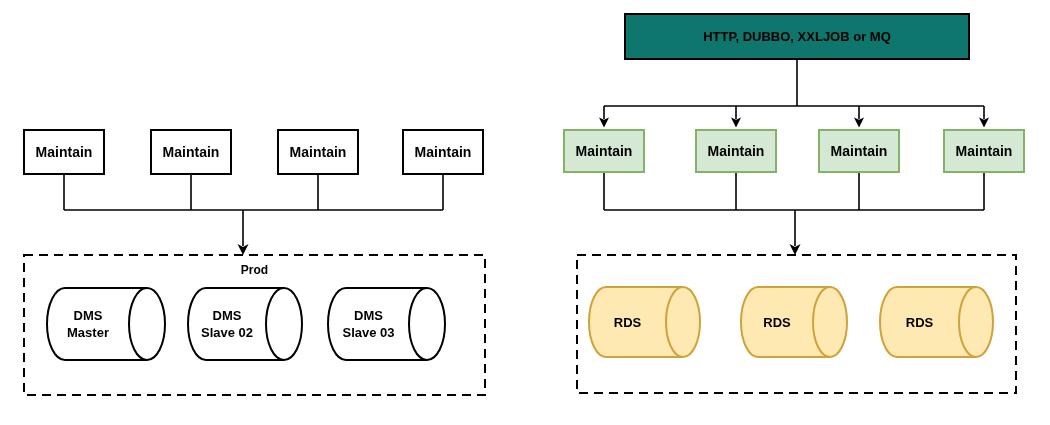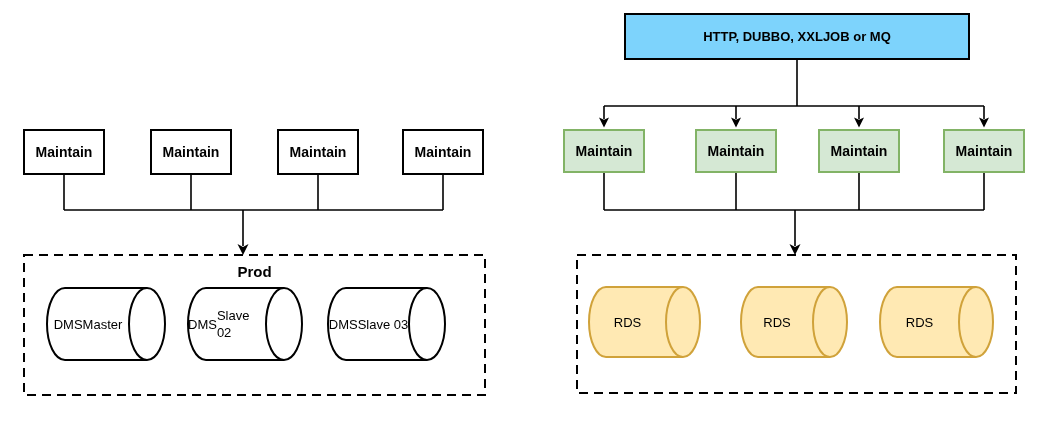--- a/index.html
+++ b/index.html
@@ -19,37 +19,37 @@
     align-items: center;
     justify-content: center;
     text-align: center;
     box-sizing: border-box;
     font-weight: bold;
     font-size: 14px;
     line-height: 15px;
   }
   .plain  { background: #ffffff; border: 2px solid #000000; }
   .green  { background: #d5e8d4; border: 2px solid #82b366; }
-  .source { background: #7dd3fc; border: 2px solid #000000; font-size: 13px; }
+  .source { background: #0f766e; border: 2px solid #000000; font-size: 13px; }
   .group-title {
     position: absolute;
     text-align: center;
     font-weight: bold;
-    font-size: 15px;
+    font-size: 12px;
   }
   .cyl-label {
     position: absolute;
     display: flex;
-    flex-direction: row;
+    flex-direction: column;
     align-items: center;
     justify-content: center;
     text-align: left;
     font-size: 13px;
     line-height: 17px;
-    font-weight: normal;
+    font-weight: bold;
   }
 </style>
 </head>
 <body>
 
 <div class="canvas">
 
   <svg class="layer" width="1050" height="425" viewBox="0 0 1050 425">
 
     <g stroke="#000000" stroke-width="1.6" fill="none">

